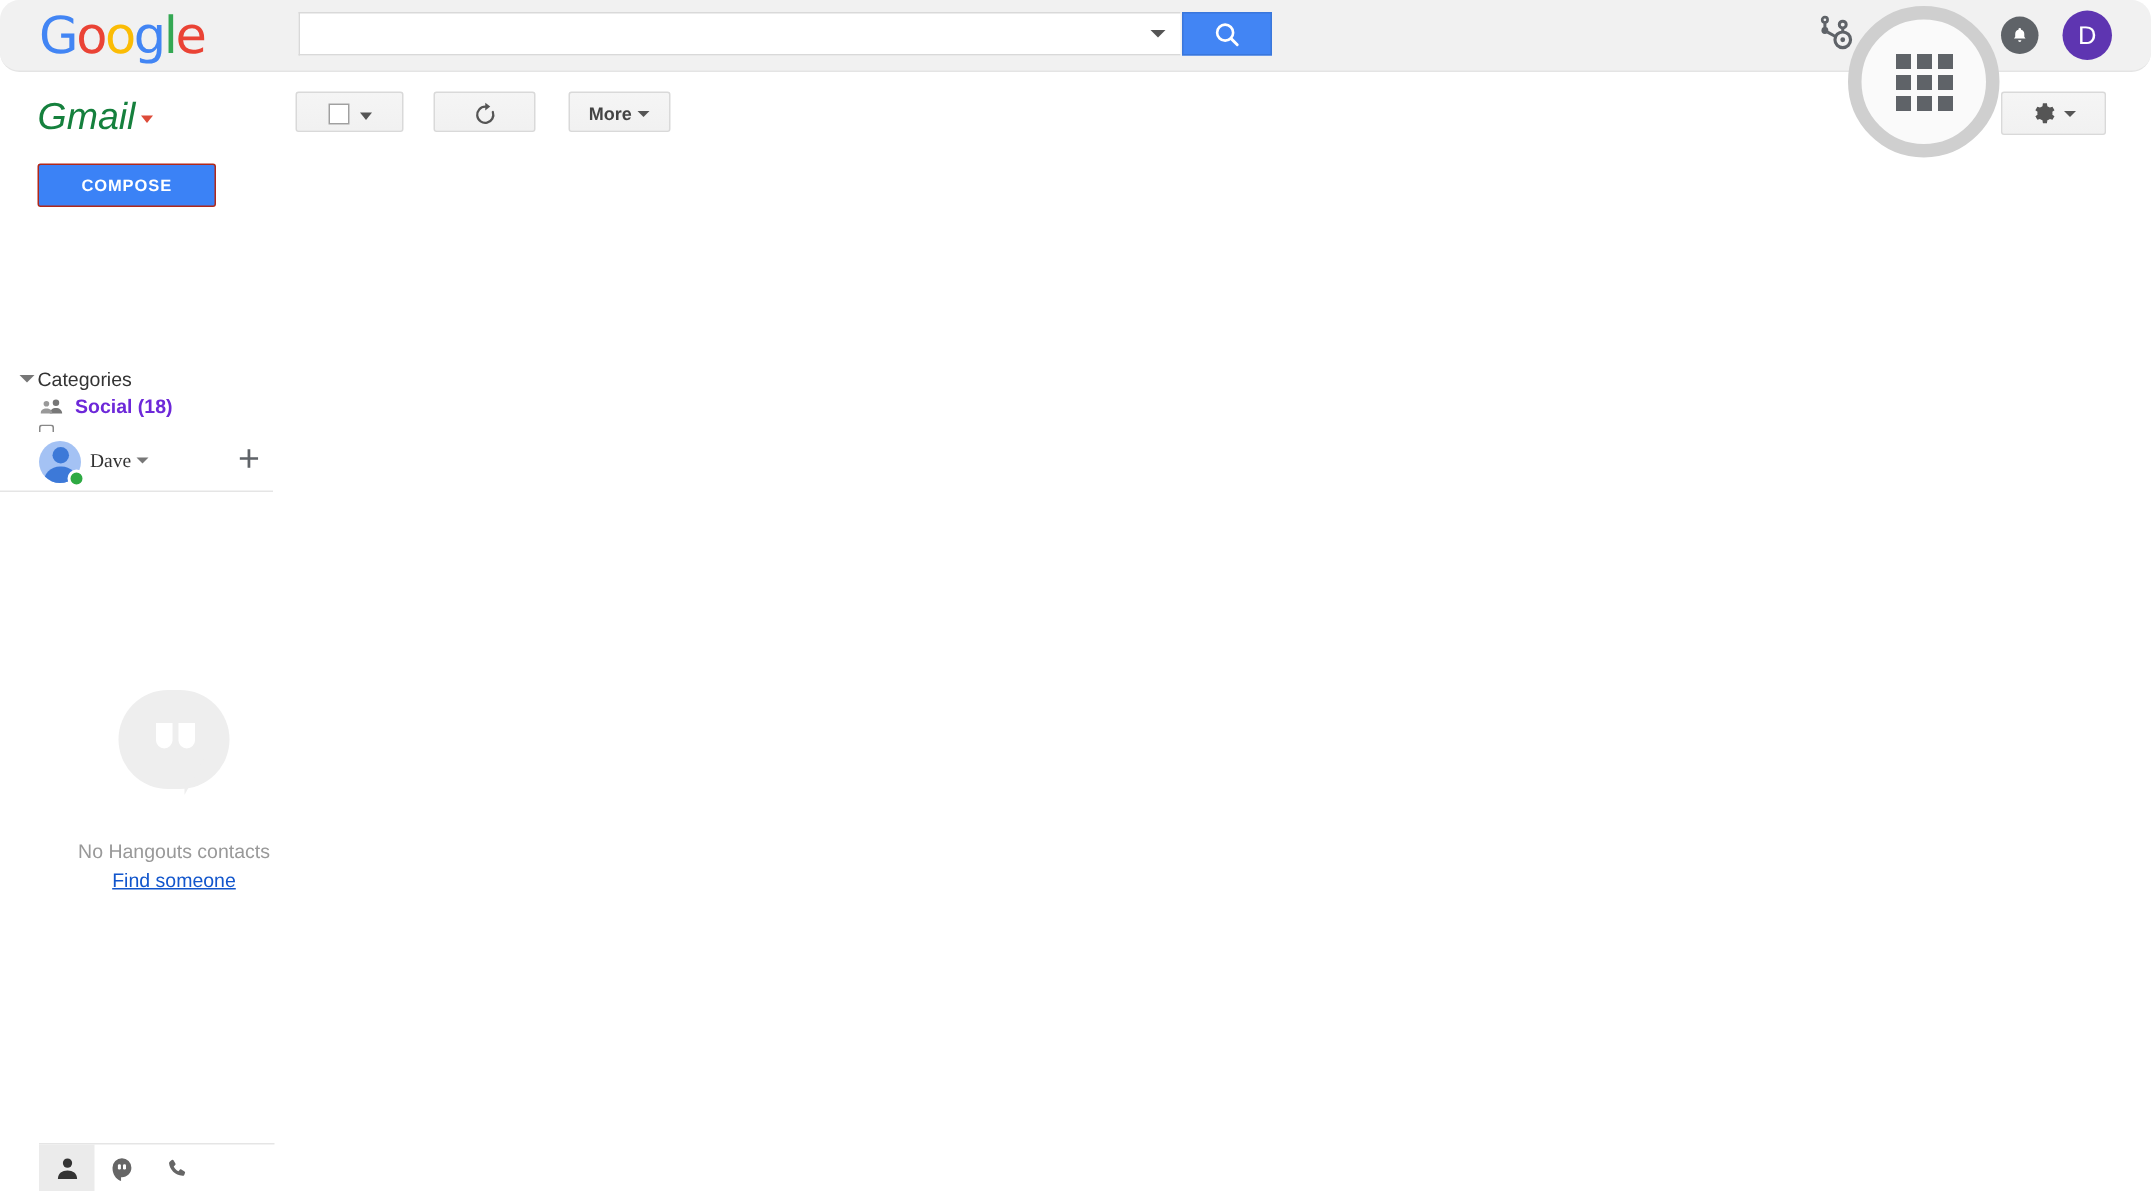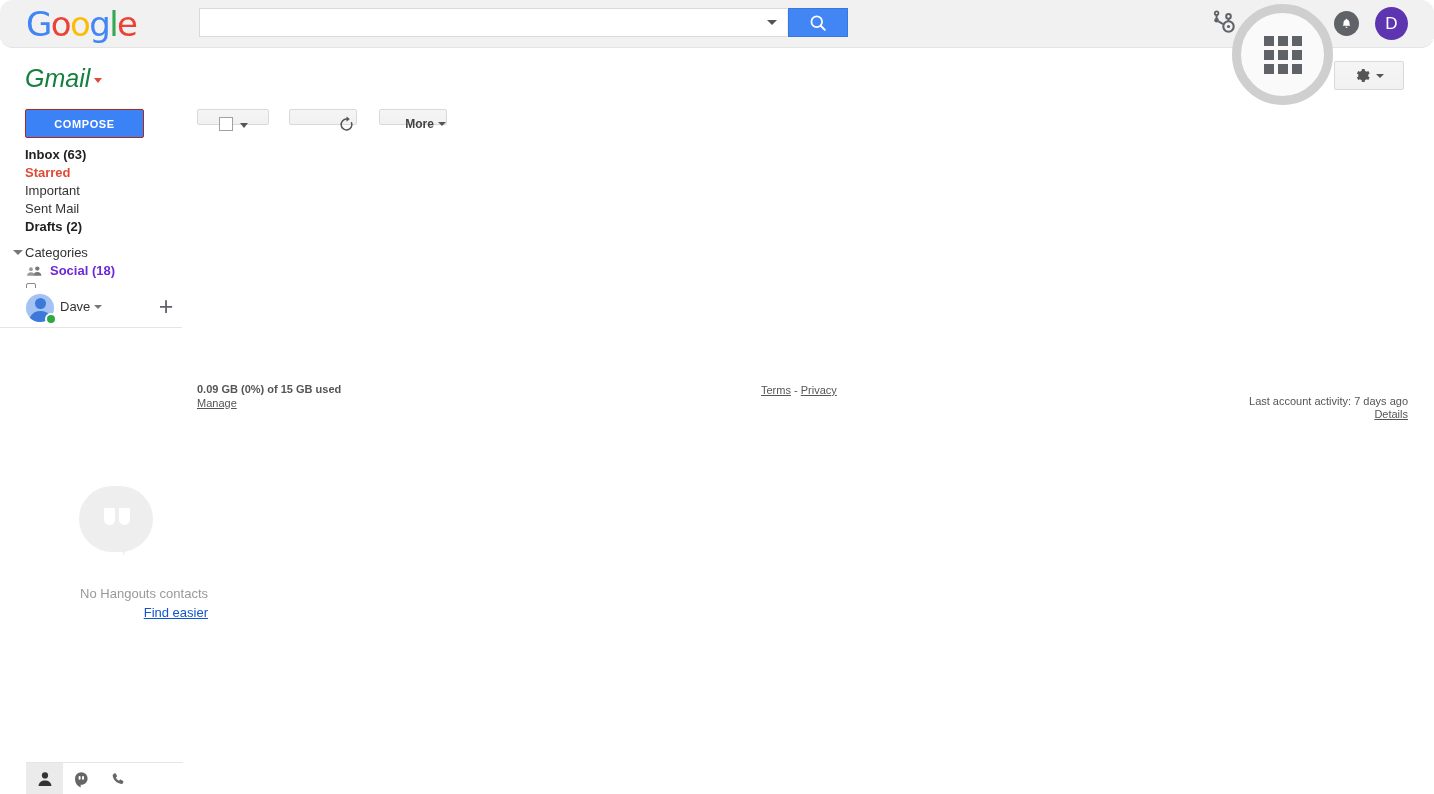--- a/index.html
+++ b/index.html
@@ -75,24 +75,24 @@
     cursor: pointer; user-select: none; font-style: italic;
   }
   .gmail-logo .cap {
     display: inline-block; margin-left: 4px; vertical-align: 4px;
     width: 0; height: 0; border-left: 4px solid transparent;
     border-right: 4px solid transparent; border-top: 5px solid #dd4b39;
   }
 
   .toolbar { position: absolute; left: 197px; top: 61px; height: 29px; }
   .tb-btn {
-    display: inline-block; height: 16px; border: 1px solid #d9d9d9;
+    display: inline-block; height: 27px; border: 1px solid #d9d9d9;
     background: linear-gradient(#f5f5f5, #f1f1f1); border-radius: 2px;
-    cursor: pointer; vertical-align: top; text-align: right;
-    font-size: 12px; font-weight: bold; color: #444; margin-top: 48px;
+    cursor: pointer; vertical-align: top; text-align: center;
+    font-size: 12px; font-weight: bold; color: #444;
   }
   .tb-select { width: 72px; position: relative; }
   .tb-select .cb {
     position: absolute; left: 21px; top: 7px; width: 14px; height: 14px;
     border: 1px solid #a0a0a0; background: #fff;
   }
   .tb-select .cap {
     position: absolute; left: 42px; top: 13px; width: 0; height: 0;
     border-left: 4px solid transparent; border-right: 4px solid transparent;
     border-top: 5px solid #555;
@@ -170,34 +170,35 @@
     position: absolute; left: 3px; top: 17px; width: 23px; height: 16px;
     border-radius: 11px 11px 0 0; background: #3d79d8;
   }
   .chip-status {
     position: absolute; left: 45px; top: 313px; width: 12px; height: 12px;
     border-radius: 50%; background: #2eaa43; border: 2px solid #fff;
   }
   .chip-name {
     position: absolute; left: 60px; top: 299px; font-size: 13px; color: #333;
     cursor: pointer;
+    font-family: Liberation Serif, serif;
   }
   .chip-name .cap {
     display: inline-block; margin-left: 4px; width: 0; height: 0;
     border-left: 4px solid transparent; border-right: 4px solid transparent;
     border-top: 4px solid #777; vertical-align: 2px;
   }
   .chip-plus {
     position: absolute; left: 155px; top: 296px; width: 22px; height: 22px;
     font-size: 25px; color: #5f6368; line-height: 20px; text-align: center;
     cursor: pointer; font-weight: 300;
   }
 
   
-  .hangouts-empty { position: absolute; left: 0; top: 486px; width: 208px; text-align: right; padding-left: 24px; }
+  .hangouts-empty { position: absolute; left: 0; top: 460px; width: 208px; text-align: center; padding-left: 24px; }
   .ho-bubble { position: relative; width: 74px; height: 74px; margin: 0 auto; }
   .ho-bubble .b {
     position: absolute; left: 0; top: 0; width: 74px; height: 66px;
     border-radius: 37px 37px 37px 37px; background: #eeeeee;
   }
   .ho-bubble .tail {
     position: absolute; left: 44px; top: 46px; width: 0; height: 0;
     border-left: 13px solid #eeeeee; border-bottom: 24px solid transparent;
   }
   .ho-bubble .q1, .ho-bubble .q2 {
@@ -328,37 +329,20 @@
       <path fill="#555" d="M12 8.2a3.8 3.8 0 1 0 0 7.6 3.8 3.8 0 0 0 0-7.6zm0 5.9a2.1 2.1 0 1 1 0-4.2 2.1 2.1 0 0 1 0 4.2z"></path>
       <path fill="#555" d="M20.1 13.4a8.3 8.3 0 0 0 0-2.8l2-1.5-1.9-3.3-2.4.9a8 8 0 0 0-2.4-1.4L15 2.7H11.2l-.4 2.6a8 8 0 0 0-2.4 1.4l-2.4-.9L4.1 9.1l2 1.5a8.3 8.3 0 0 0 0 2.8l-2 1.5 1.9 3.3 2.4-.9a8 8 0 0 0 2.4 1.4l.4 2.6H15l.4-2.6a8 8 0 0 0 2.4-1.4l2.4.9 1.9-3.3z"></path>
     </svg>
     <span class="cap"></span>
   </div>
 
   <div class="compose">
     <span>COMPOSE</span>
   </div>
 
-  <div class="nav">
-    <div class="nav-item bold">
-      <span>Inbox (63)</span>
-    </div>
-    <div class="nav-item active">
-      <span>Starred</span>
-    </div>
-    <div class="nav-item">
-      <span>Important</span>
-    </div>
-    <div class="nav-item">
-      <span>Sent Mail</span>
-    </div>
-    <div class="nav-item bold">
-      <span>Drafts (2)</span>
-    </div>
-  </div>
 
   <div class="cat-row">
     <span class="tri"></span>
     <span>Categories</span>
   </div>
 
   <div class="sub-row">
     <svg class="sub-icon" viewBox="0 0 16 12">
       <circle cx="11" cy="3.4" r="2.3" fill="#777"></circle>
       <path d="M6.6 11c0-2.6 2-4 4.4-4s4.4 1.4 4.4 4z" fill="#777"></path>
@@ -386,21 +370,21 @@
   </div>
 
   <div class="hangouts-empty">
     <div class="ho-bubble">
       <span class="b"></span>
       <span class="tail"></span>
       <span class="q1"></span>
       <span class="q2"></span>
     </div>
     <div class="ho-text">No Hangouts contacts</div>
-    <div class="ho-link">Find easier</div>
+    <div class="ho-link">Find someone</div>
   </div>
 
   <div class="tabstrip">
     <div class="tab active">
       <svg width="16" height="16" viewBox="0 0 16 16">
         <circle cx="8" cy="4.4" r="3.1" fill="#333"></circle>
         <path d="M1.6 15c0-3.7 2.9-5.6 6.4-5.6S14.4 11.3 14.4 15z" fill="#333"></path>
       </svg>
     </div>
     <div class="tab">
@@ -411,25 +395,14 @@
       </svg>
     </div>
     <div class="tab">
       <svg width="17" height="17" viewBox="0 0 24 24">
         <path d="M6.6 3.1c.5-.2 1.1 0 1.4.5l1.8 3c.3.5.2 1.1-.2 1.5L8.2 9.3c.9 2 2.5 3.6 4.5 4.5l1.2-1.4c.4-.4 1-.5 1.5-.2l3 1.8c.5.3.7.9.5 1.4l-.8 1.9c-.3.6-.9 1-1.6.9C9.4 17.4 4.4 12.4 3.8 6.3c0-.7.3-1.3.9-1.6z" fill="#666"></path>
       </svg>
     </div>
   </div>
 
 
-  <div class="footer">
-    <div class="f-storage">0.09 GB (0%) of 15 GB used</div>
-    <div class="f-manage">Manage</div>
-    <div class="f-legal">
-      <a>Terms</a>
-      <span>-</span>
-      <a>Privacy</a>
-    </div>
-    <div class="f-activity">Last account activity: 7 days ago</div>
-    <div class="f-details">Details</div>
-  </div>
 
 </div>
 
 </body></html>

